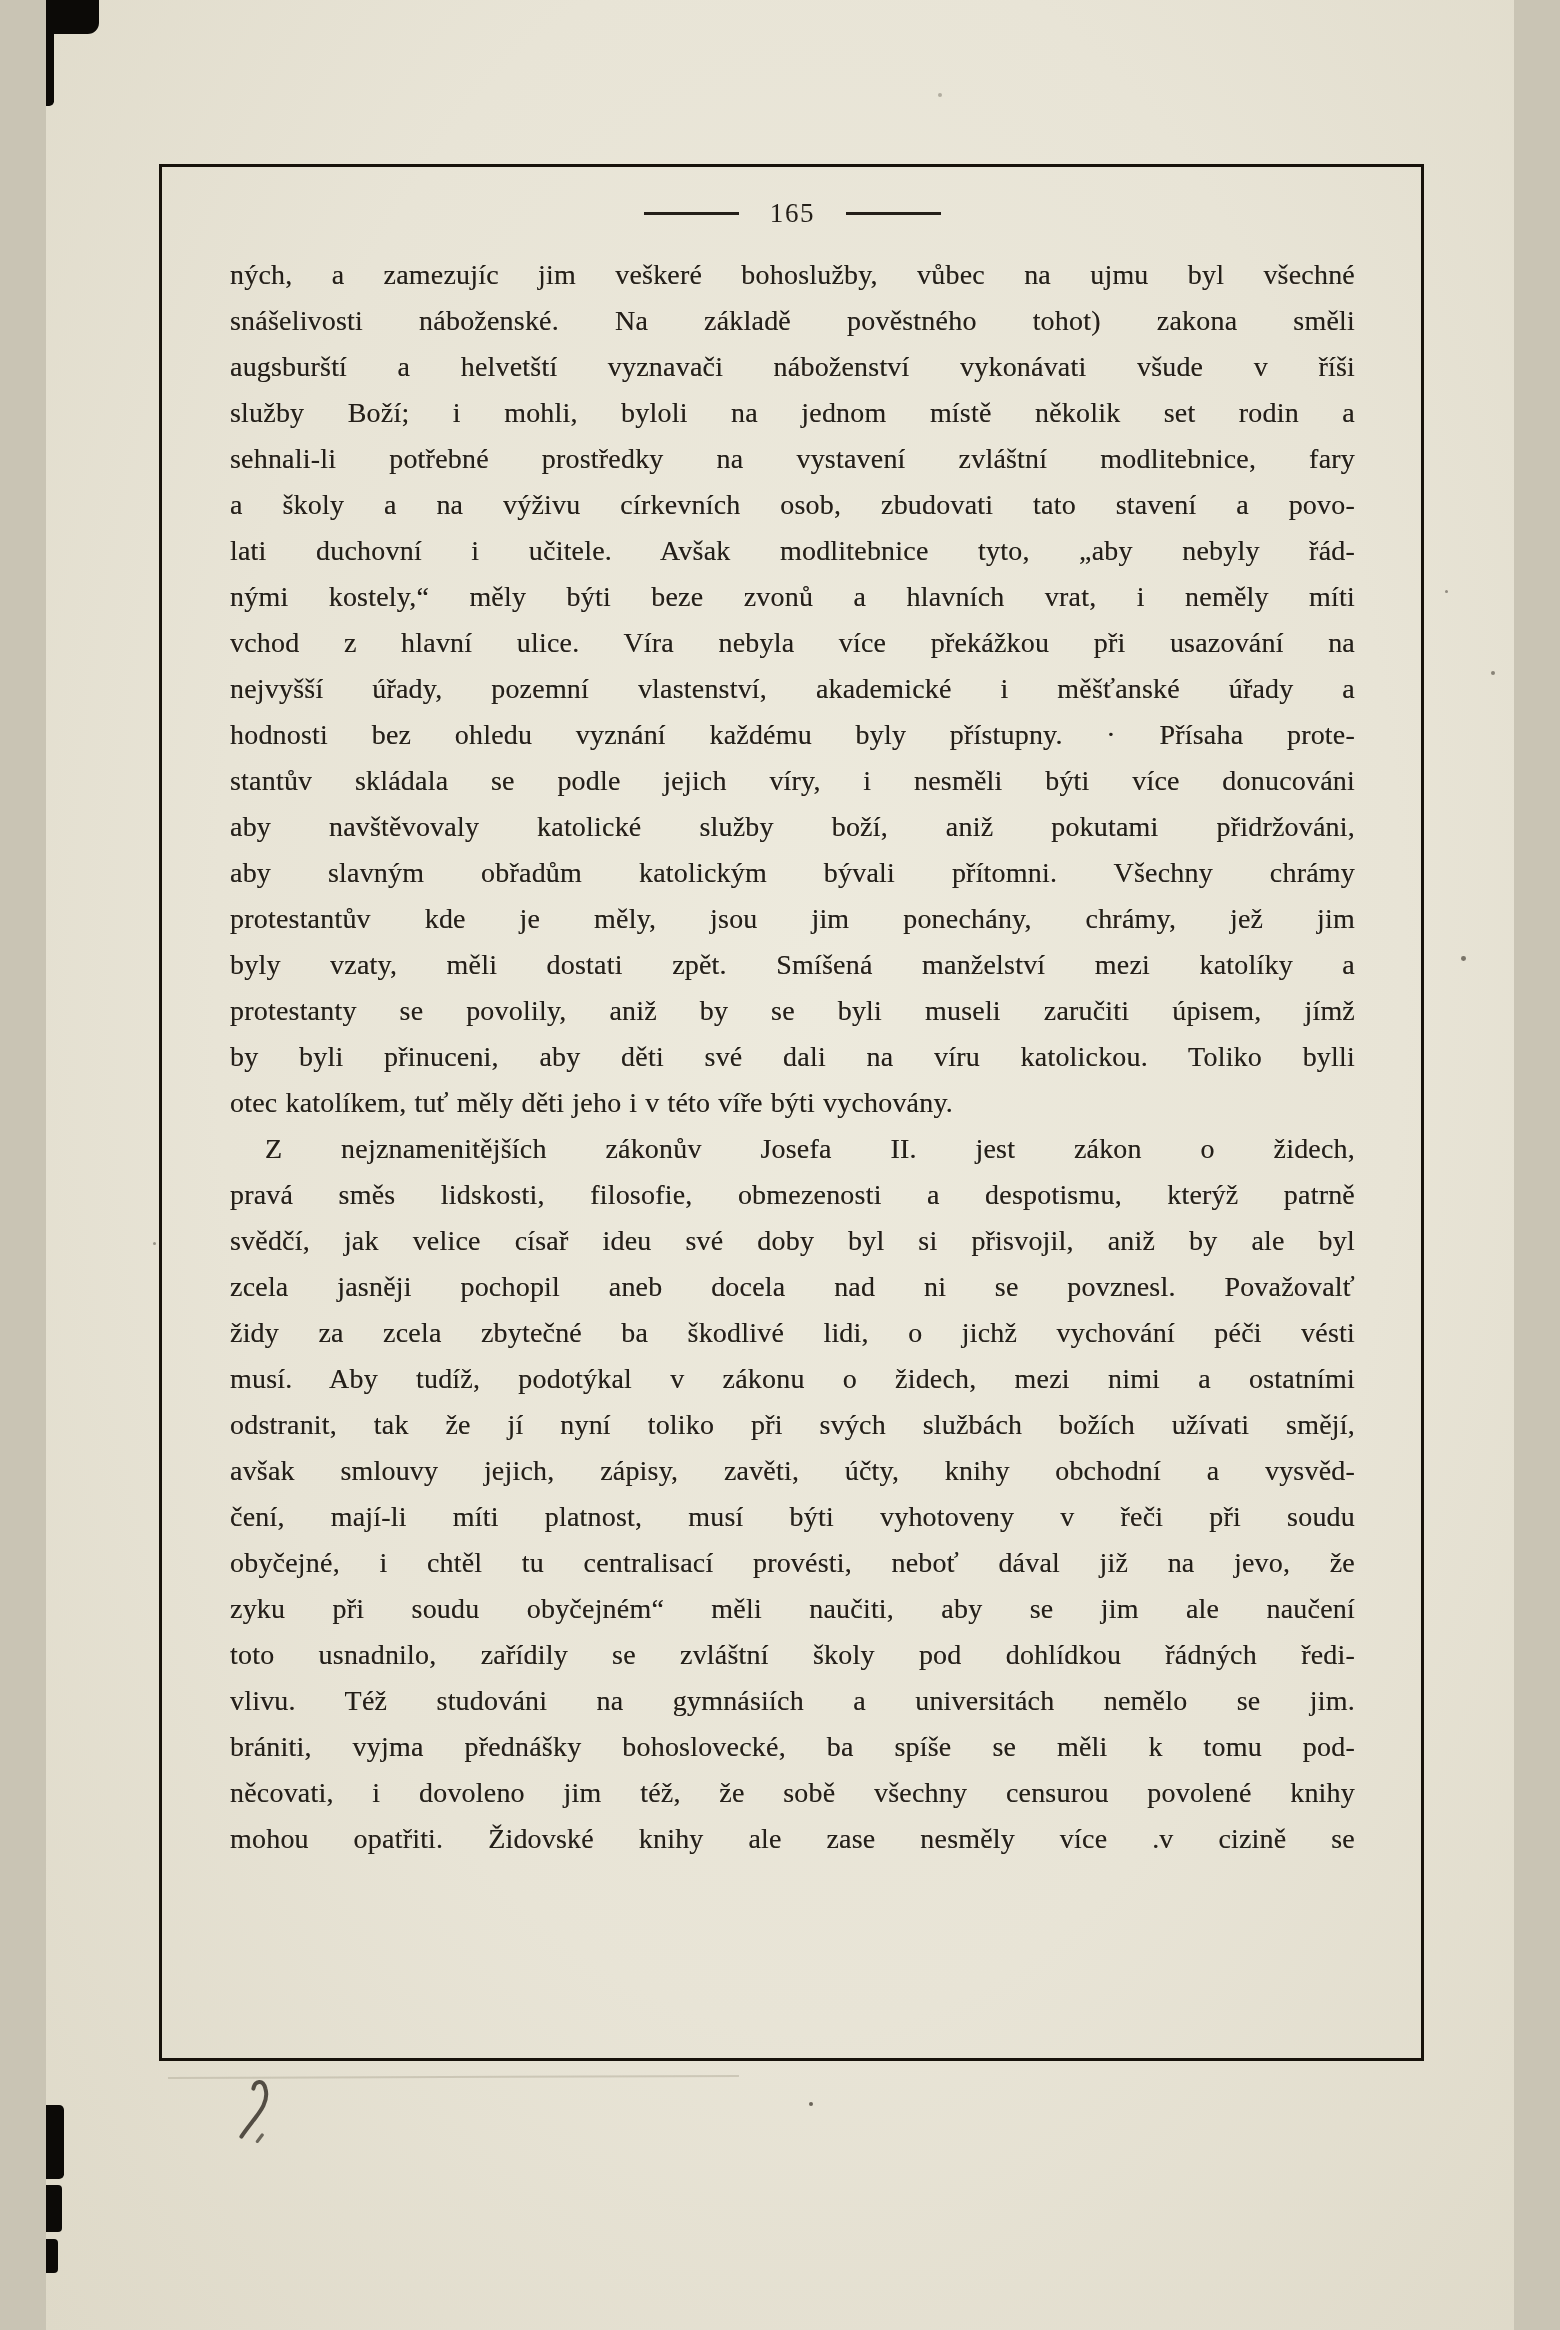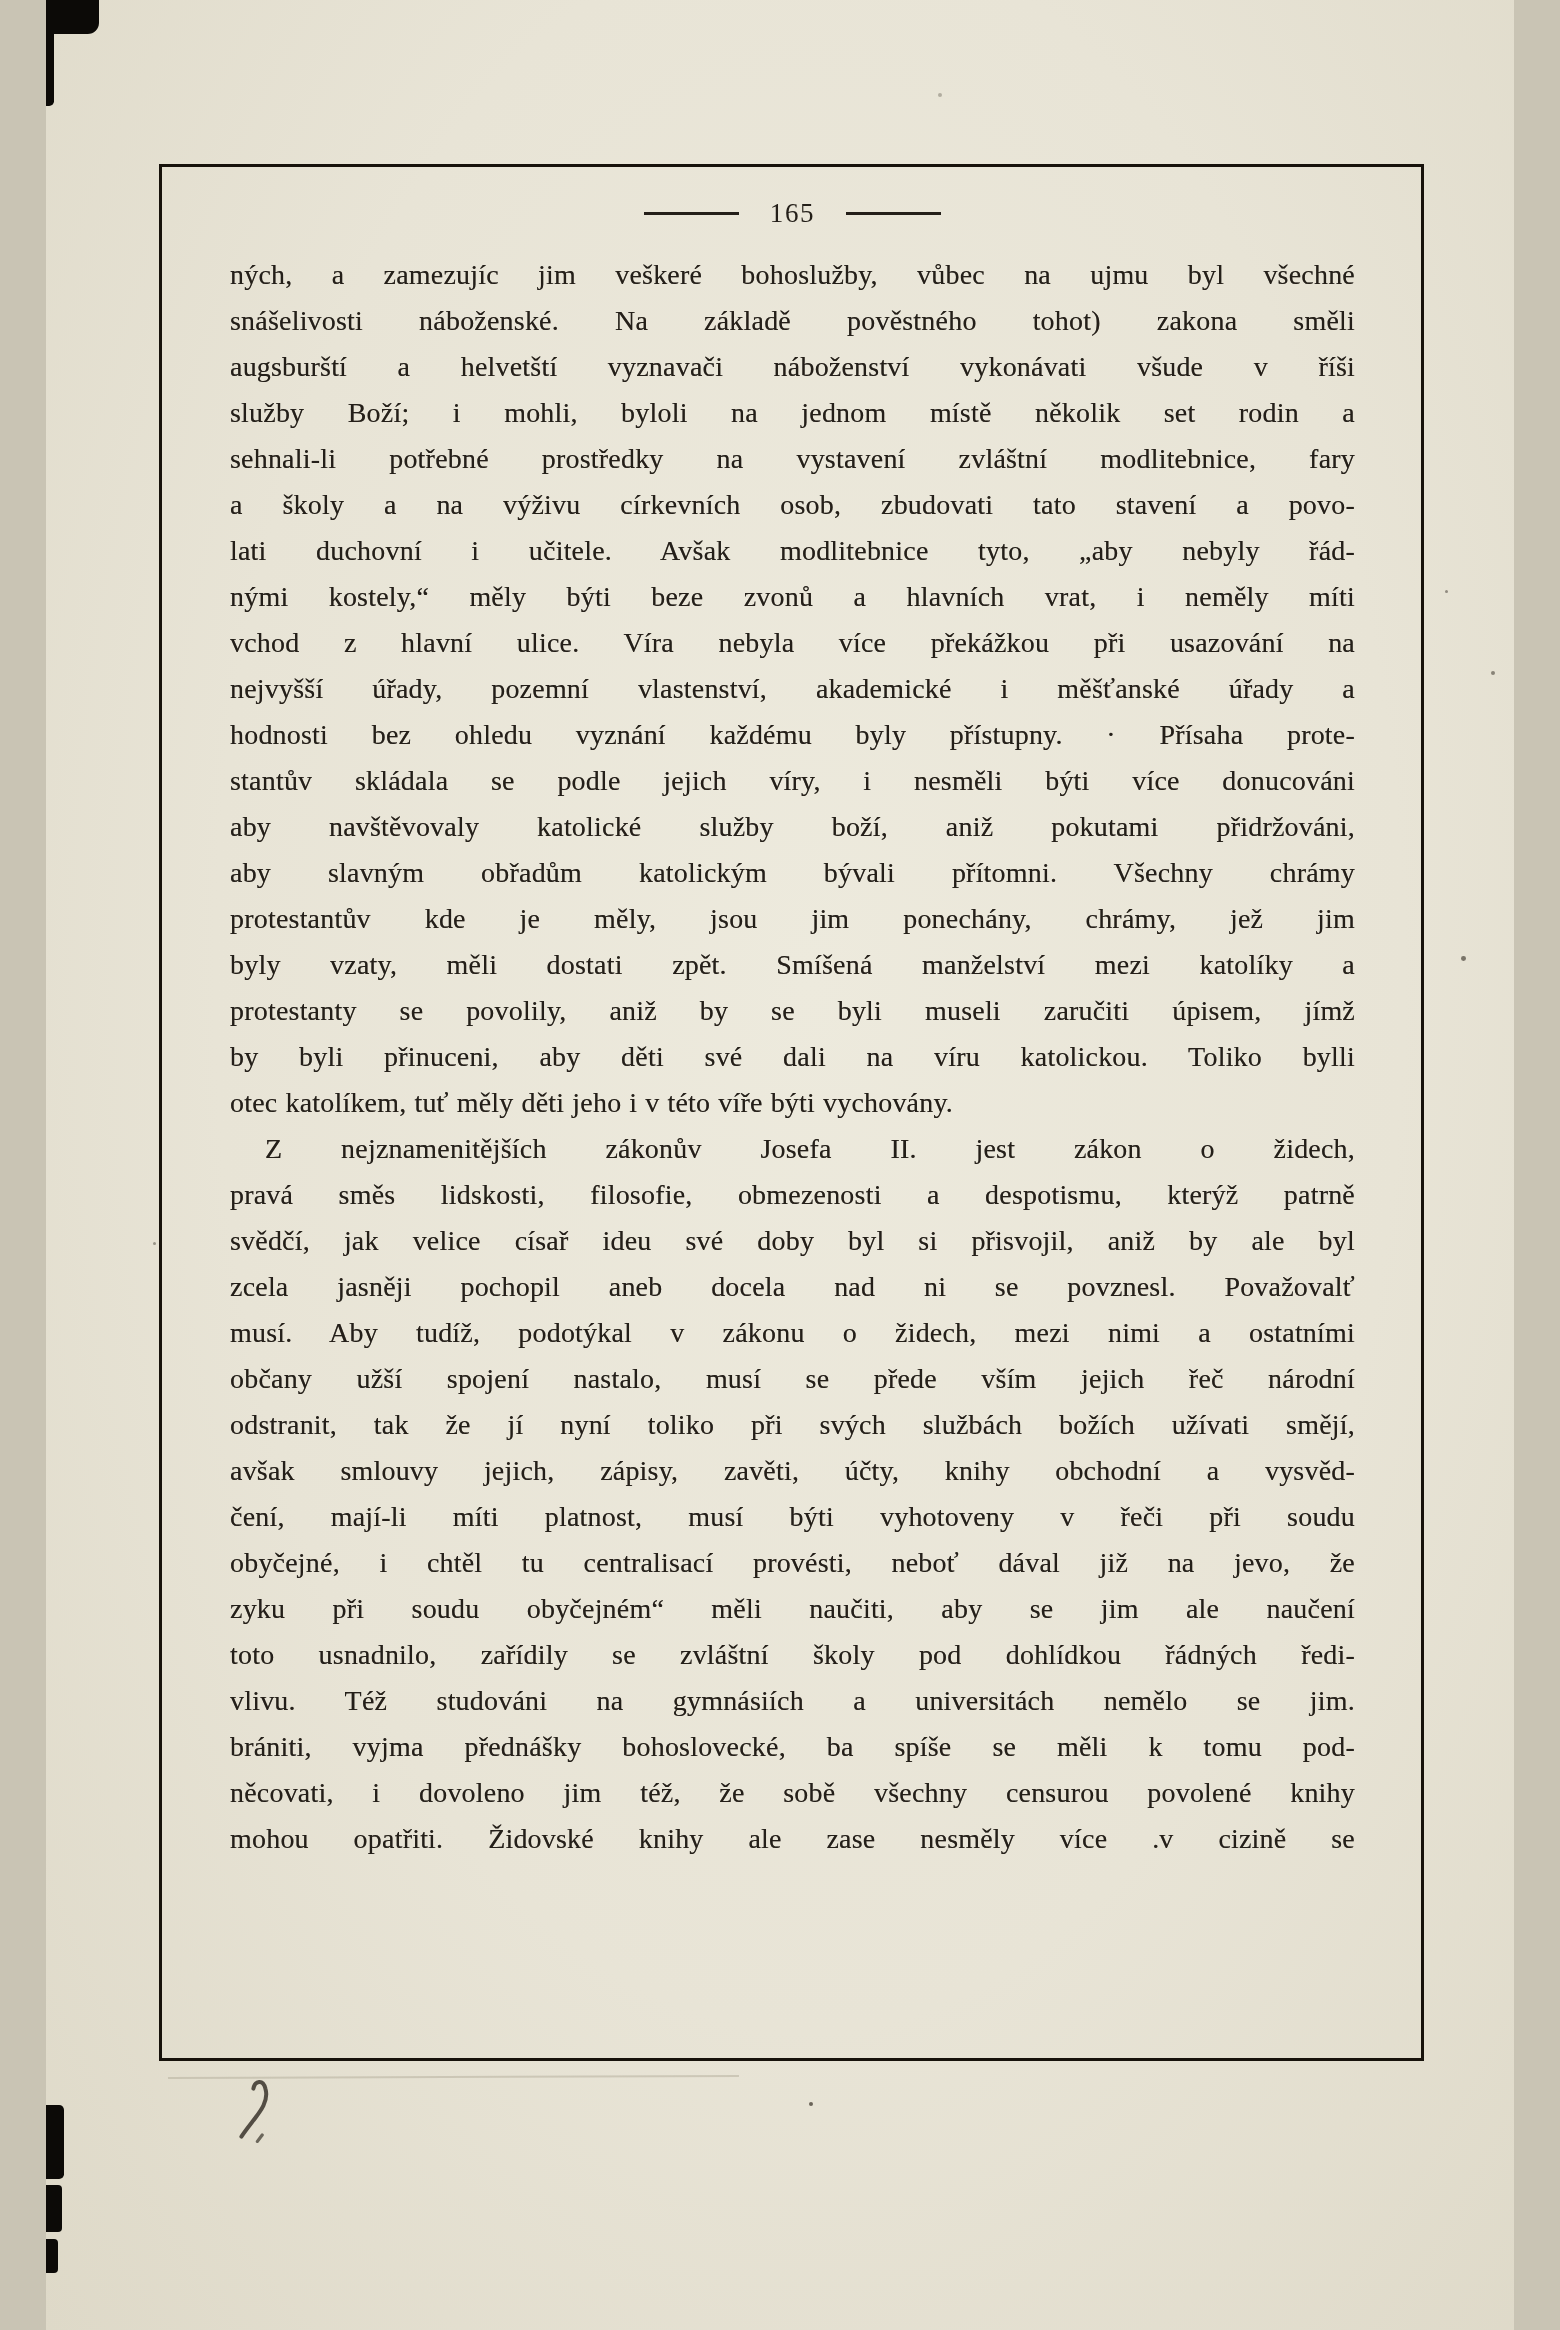--- a/index.html
+++ b/index.html
@@ -128,22 +128,22 @@
           <div class="line">byly vzaty, měli dostati zpět. Smíšená manželství mezi katolíky a</div>
           <div class="line">protestanty se povolily, aniž by se byli museli zaručiti úpisem, jímž</div>
           <div class="line">by byli přinuceni, aby děti své dali na víru katolickou. Toliko bylli</div>
           <div class="line flush-left">otec katolíkem, tuť měly děti jeho i v této víře býti vychovány.</div>
         </div>
         <div class="paragraph">
           <div class="line indent">Z nejznamenitějších zákonův Josefa II. jest zákon o židech,</div>
           <div class="line">pravá směs lidskosti, filosofie, obmezenosti a despotismu, kterýž patrně</div>
           <div class="line">svědčí, jak velice císař ideu své doby byl si přisvojil, aniž by ale byl</div>
           <div class="line">zcela jasněji pochopil aneb docela nad ni se povznesl. Považovalť</div>
+          <div class="line">židy za zcela zbytečné ba škodlivé lidi, o jichž vychování péči vésti</div>
           <div class="line">musí. Aby tudíž, podotýkal v zákonu o židech, mezi nimi a ostatními</div>
-          <div class="line">občany užší spojení nastalo, musí se přede vším jejich řeč národní</div>
           <div class="line">odstranit, tak že jí nyní toliko při svých službách božích užívati smějí,</div>
           <div class="line">avšak smlouvy jejich, zápisy, zavěti, účty, knihy obchodní a vysvěd-</div>
           <div class="line">čení, mají-li míti platnost, musí býti vyhotoveny v řeči při soudu</div>
           <div class="line">obyčejné, i chtěl tu centralisací provésti, neboť dával již na jevo, že</div>
           <div class="line">zyku při soudu obyčejném“ měli naučiti, aby se jim ale naučení</div>
           <div class="line">toto usnadnilo, zařídily se zvláštní školy pod dohlídkou řádných ředi-</div>
           <div class="line">vlivu. Též studováni na gymnásiích a universitách nemělo se jim.</div>
           <div class="line">brániti, vyjma přednášky bohoslovecké, ba spíše se měli k tomu pod-</div>
           <div class="line">něcovati, i dovoleno jim též, že sobě všechny censurou povolené knihy</div>
           <div class="line">mohou opatřiti. Židovské knihy ale zase nesměly více .v cizině se</div>

